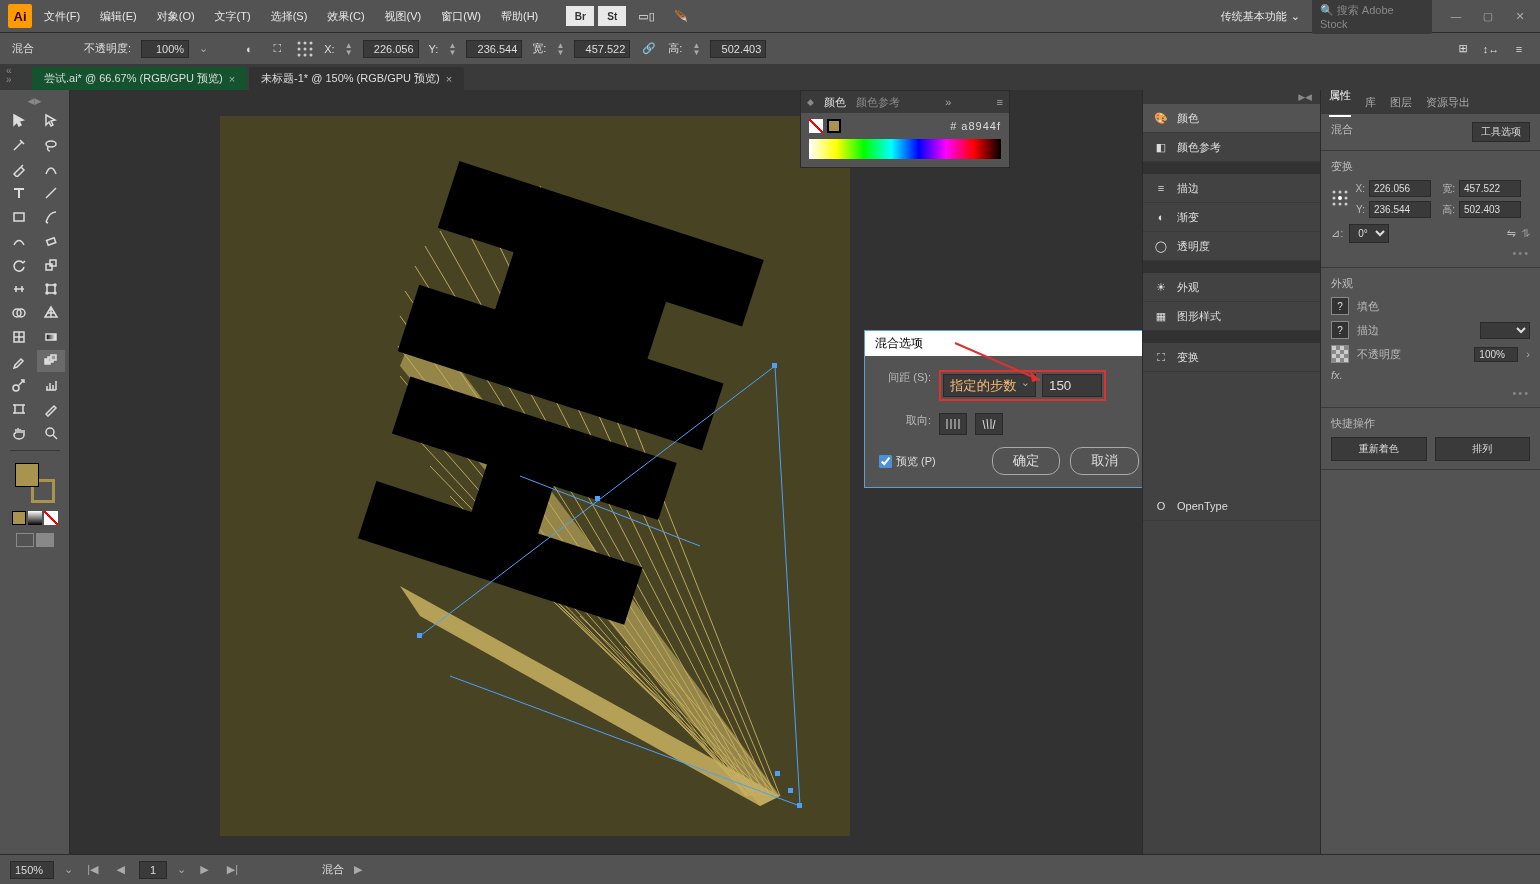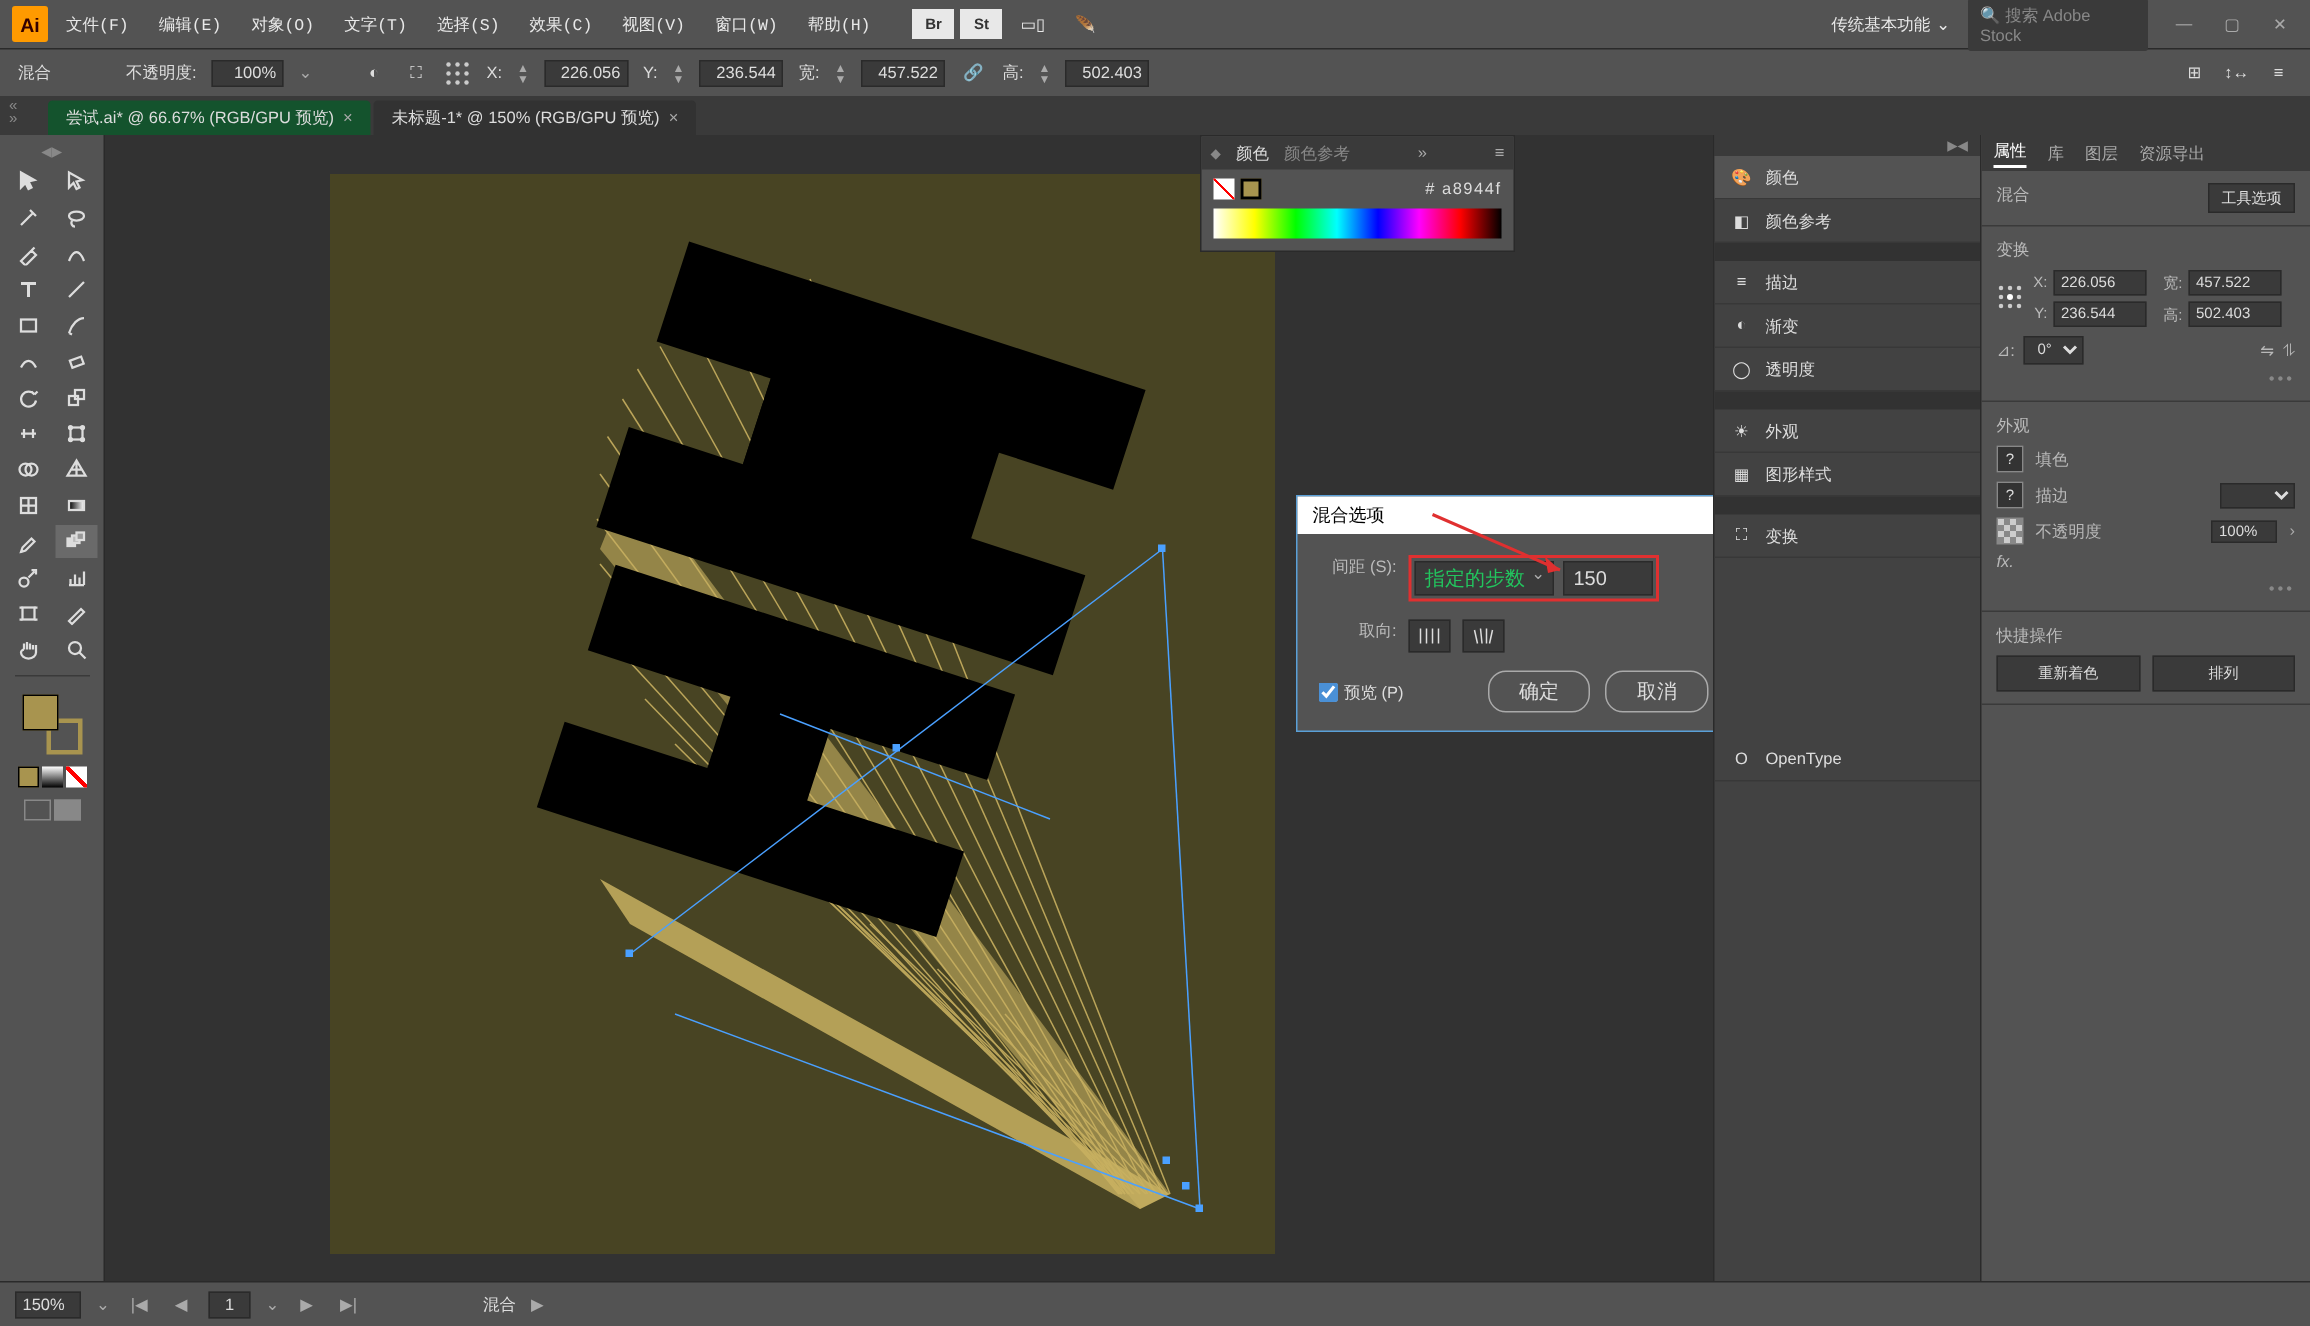--- a/index.html
+++ b/index.html
@@ -1,21 +1,21 @@
 <!DOCTYPE html>
 <html><head>
 <meta charset="utf-8">
 <style>
 * { box-sizing: border-box; margin: 0; padding: 0; font-family: "Microsoft YaHei", sans-serif; }
 body { background: #323232; color: #b8b8b8; font-size: 11px; overflow: hidden; width: 1540px; height: 884px; position: relative; }
 
 
 .menubar { height: 32px; background: #535353; display: flex; align-items: center; padding: 0 8px; gap: 4px; }
 .menubar .logo { width: 24px; height: 24px; background: #ff9a00; color: #330000; font-weight: bold; display: flex; align-items: center; justify-content: center; border-radius: 2px; font-size: 13px; }
-.menubar .menu-item { padding: 4px 8px; cursor: pointer; color: #e8e8e8; font-family: Liberation Mono, monospace; }
+.menubar .menu-item { padding: 4px 8px; cursor: pointer; color: #e8e8e8; }
 .menubar .spacer { flex: 1; }
 .menubar .right-item { padding: 4px 8px; color: #e8e8e8; display: flex; align-items: center; gap: 4px; }
 .menubar .icon-box { width: 28px; height: 20px; background: #e8e8e8; color: #333; display: flex; align-items: center; justify-content: center; font-size: 10px; font-weight: bold; }
 .menubar .search-adobe { background: #3a3a3a; padding: 4px 8px; border-radius: 2px; color: #888; width: 120px; }
 .win-controls { display: flex; gap: 8px; margin-left: 8px; }
 .win-controls span { width: 24px; text-align: center; color: #aaa; cursor: pointer; }
 
 
 .controlbar { height: 32px; background: #535353; border-top: 1px solid #2a2a2a; display: flex; align-items: center; padding: 0 12px; gap: 10px; color: #ddd; }
 .controlbar .label { color: #ddd; }
@@ -66,21 +66,21 @@
 .color-panel .sw-row .hex { margin-left: auto; color: #ddd; letter-spacing: 1px; }
 .color-panel .spectrum { height: 20px; margin: 0 8px 8px; background: linear-gradient(to right, #fff, #ff0, #0f0, #0ff, #00f, #f0f, #f00, #000); }
 
 
 .dialog { position: absolute; left: 794px; top: 240px; width: 290px; border: 1px solid #5aa0d8; background: #535353; z-index: 10; }
 .dialog .titlebar { background: #fff; color: #000; padding: 4px 10px; font-size: 12px; }
 .dialog .body { padding: 14px 14px 12px; }
 .dialog .row { display: flex; align-items: flex-start; gap: 8px; margin-bottom: 12px; }
 .dialog .row .lbl { color: #bbb; width: 52px; text-align: right; }
 .dialog .highlight { border: 2px solid #e03030; padding: 2px; display: flex; gap: 6px; align-items: center; }
-.dialog select { background: #3a3a3a; border: 1px solid #2a2a2a; color: #22c55e; padding: 3px 18px 3px 6px; appearance: none; position: relative; }
+.dialog select { background: #3a3a3a; border: 1px solid #2a2a2a; color: #fdba74; padding: 3px 18px 3px 6px; appearance: none; position: relative; }
 .dialog .sel-wrap { position: relative; }
 .dialog .sel-wrap::after { content: "⌄"; position: absolute; right: 6px; top: 2px; color: #aaa; pointer-events: none; }
 .dialog input[type=text] { background: #3a3a3a; border: 1px solid #2a2a2a; color: #ddd; padding: 3px 6px; width: 60px; }
 .dialog .orient-btn { width: 28px; height: 22px; background: #3a3a3a; border: 1px solid #2a2a2a; display: inline-flex; align-items: center; justify-content: center; }
 .dialog .btns { display: flex; align-items: center; gap: 10px; margin-top: 8px; }
 .dialog .btns label { display: flex; align-items: center; gap: 4px; color: #ddd; }
 .dialog .btns input[type=checkbox] { accent-color: #4a90d6; width: 13px; height: 13px; }
 .dialog button { background: #535353; border: 1px solid #aaa; border-radius: 12px; color: #ddd; padding: 4px 20px; cursor: pointer; }
 .arrow-annot { position: absolute; left: 880px; top: 248px; width: 100px; height: 50px; z-index: 11; pointer-events: none; }
 
@@ -89,21 +89,21 @@
 .dock-panels .chevrons-small { color: #888; font-size: 9px; text-align: right; padding: 2px 8px; background: #3a3a3a; }
 .dock-panels .panel-item { display: flex; align-items: center; gap: 8px; padding: 6px 10px; border-bottom: 1px solid #383838; cursor: pointer; color: #ddd; }
 .dock-panels .panel-item.active { background: #535353; }
 .dock-panels .panel-item .pi-icon { width: 16px; height: 16px; display: inline-flex; align-items: center; justify-content: center; }
 .dock-panels .sep { height: 12px; background: #323232; }
 
 
 .props-panel { width: 220px; background: #535353; border-left: 1px solid #2a2a2a; display: flex; flex-direction: column; }
 .props-panel .tabs { display: flex; height: 24px; background: #3a3a3a; align-items: center; padding: 0 8px; gap: 14px; }
 .props-panel .tabs .t { color: #aaa; cursor: pointer; }
-.props-panel .tabs .t.active { color: #fff; border-bottom: 2px solid #fff; padding-bottom: 2px; }
+.props-panel .tabs .t.active { color: #fff; border-bottom: 2px solid #fff; padding-bottom: 12px; }
 .props-panel .section { padding: 8px 10px; border-bottom: 1px solid #3a3a3a; }
 .props-panel .sec-title { color: #bbb; margin-bottom: 6px; font-size: 11px; }
 .props-panel .btn-right { float: right; background: #3a3a3a; border: 1px solid #2a2a2a; color: #ddd; padding: 2px 8px; font-size: 10px; cursor: pointer; text-align: center; }
 .props-panel .trans-grid { display: grid; grid-template-columns: 16px 14px 68px 14px 68px; gap: 4px 4px; align-items: center; }
 .props-panel .trans-grid .ref { grid-row: span 2; }
 .props-panel .trans-grid .ref svg { width: 18px; height: 18px; }
 .props-panel .trans-grid input { background: #3a3a3a; border: 1px solid #2a2a2a; color: #ddd; padding: 2px 4px; width: 62px; font-size: 10px; }
 .props-panel .trans-grid .k { color: #bbb; font-size: 10px; text-align: right; }
 .props-panel .angle-row { display: flex; align-items: center; gap: 6px; margin-top: 6px; }
 .props-panel .angle-row select { background: #3a3a3a; border: 1px solid #2a2a2a; color: #ddd; padding: 2px 4px; font-size: 10px; }

